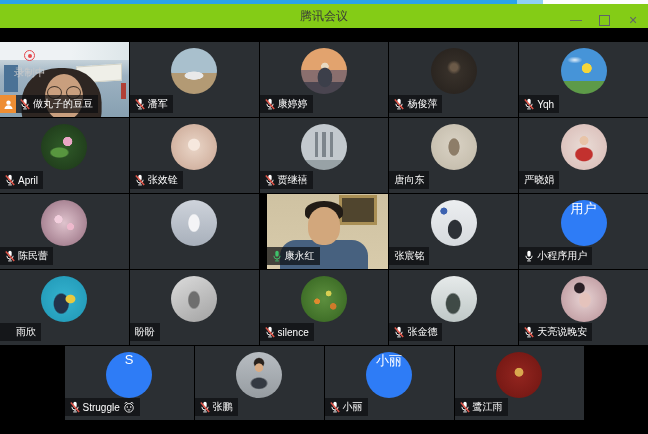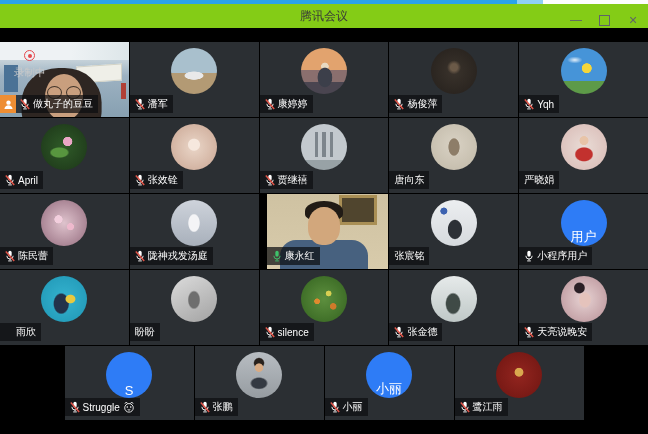--- a/index.html
+++ b/index.html
@@ -19,21 +19,21 @@
   
   .content{position:absolute;top:28px;left:0;width:648px;height:406px;background:#000;}
   #grid-main{position:absolute;top:14px;left:0;width:648px;display:grid;
              grid-template-columns:repeat(5,1fr);grid-auto-rows:75px;gap:1px;}
   #grid-bottom{position:absolute;top:318px;left:0;width:648px;display:flex;justify-content:center;gap:1px;}
   #grid-bottom .tile{width:129px;height:74px;flex:0 0 auto;}
   .tile{position:relative;background:#2b2f33;overflow:hidden;}
   .active-speaker{box-shadow:inset 0 0 0 1px #3ec26a;margin-left:7px;}
   
   .av{position:absolute;left:50%;top:6px;width:46px;height:46px;border-radius:50%;
-      transform:translateX(-50%);display:flex;align-items:flex-end;justify-content:center;}
+      transform:translateX(-50%);display:flex;align-items:flex-start;justify-content:center;}
   .av-txt{font-size:13px;color:#fff;letter-spacing:0;}
   .av-blue{background:#2e7cf6;}
   .av-car{background:radial-gradient(ellipse 16px 7px at 50% 60%,#e9e9e9 55%,rgba(233,233,233,0) 62%),linear-gradient(180deg,#a9c0cd 0 55%,#b39a74 55% 100%);}
   .av-sunset{background:radial-gradient(ellipse 12px 16px at 52% 64%,#3c3f4a 58%,rgba(60,63,74,0) 64%),radial-gradient(circle 7px at 52% 40%,#e9d9c1 50%,rgba(233,217,193,0) 58%),linear-gradient(180deg,#e2a36e 0 48%,#8a6f6e 48% 75%,#4a4550 75% 100%);}
   .av-dark-group{background:radial-gradient(circle 10px at 50% 42%,#6b5a48 35%,rgba(107,90,72,0) 70%),radial-gradient(circle at 50% 50%,#3a332c 0%,#241f1b 100%);}
   .av-sunflower{background:radial-gradient(circle 8px at 56% 44%,#f5d63a 58%,rgba(245,214,58,0) 66%),radial-gradient(ellipse 11px 5px at 30% 26%,rgba(255,255,255,.85),rgba(255,255,255,0) 70%),linear-gradient(180deg,#4694d8 0 72%,#5d9a48 72% 100%);}
   .av-lotus{background:radial-gradient(circle 8px at 58% 38%,#eba6c6 55%,rgba(235,166,198,0) 62%),radial-gradient(ellipse 16px 9px at 40% 62%,#58963f 50%,rgba(88,150,63,0) 62%),radial-gradient(circle at 50% 50%,#2f5a28 0%,#1c3518 100%);}
   .av-towers{background:linear-gradient(90deg,rgba(0,0,0,0) 0 30%,#7d858c 30% 38%,rgba(0,0,0,0) 38% 46%,#7d858c 46% 54%,rgba(0,0,0,0) 54% 62%,#7d858c 62% 70%,rgba(0,0,0,0) 70% 100%) 0 8px/100% 55% no-repeat,linear-gradient(180deg,#c3c9ce 0 78%,#98a2a6 78% 100%);}
   .av-anime{background:radial-gradient(circle 10px at 50% 45%,#f6e8de 55%,rgba(246,232,222,0) 65%),radial-gradient(circle at 50% 50%,#ead6c8 0%,#c9a592 100%);}
   .av-wolf{background:radial-gradient(ellipse 9px 14px at 50% 50%,#8d7d68 58%,rgba(141,125,104,0) 66%),radial-gradient(circle at 50% 45%,#d9d2c4 0%,#c0b8a7 100%);}
@@ -242,30 +242,20 @@
     <path d="M2.2 6.8a3.8 3.8 0 0 0 7.6 0" fill="none" stroke="#ffffff" stroke-width="1.1"></path>
     <line x1="6" y1="10.6" x2="6" y2="12" stroke="#ffffff" stroke-width="1.1"></line>
     <line x1="3.8" y1="12.9" x2="8.2" y2="12.9" stroke="#ffffff" stroke-width="1.1"></line>
               <line x1="1" y1="1.5" x2="11" y2="13" stroke="#e05448" stroke-width="1.8"></line>
             </svg>
             <span class="nm">陈民蕾</span>
           </div>
         </div>
         <div class="tile">
           <div class="av av-astronaut"></div>
-          <div class="label">
-            <svg class="mic" width="10" height="12" viewBox="0 0 12 14">
-    <rect x="4" y="0.8" width="4" height="7" rx="2" fill="#ffffff"></rect>
-    <path d="M2.2 6.8a3.8 3.8 0 0 0 7.6 0" fill="none" stroke="#ffffff" stroke-width="1.1"></path>
-    <line x1="6" y1="10.6" x2="6" y2="12" stroke="#ffffff" stroke-width="1.1"></line>
-    <line x1="3.8" y1="12.9" x2="8.2" y2="12.9" stroke="#ffffff" stroke-width="1.1"></line>
-              <line x1="1" y1="1.5" x2="11" y2="13" stroke="#e05448" stroke-width="1.8"></line>
-            </svg>
-            <span class="nm">陇神戎发汤庭</span>
-          </div>
         </div>
         <div class="tile active-speaker">
           <div class="scene scene-man">
       <div class="frame"></div>
             <div class="shirt"></div>
             <div class="hair2"></div>
             <div class="face2"></div>
           </div>
           <div class="label">
             <svg class="mic" width="10" height="12" viewBox="0 0 12 14">

